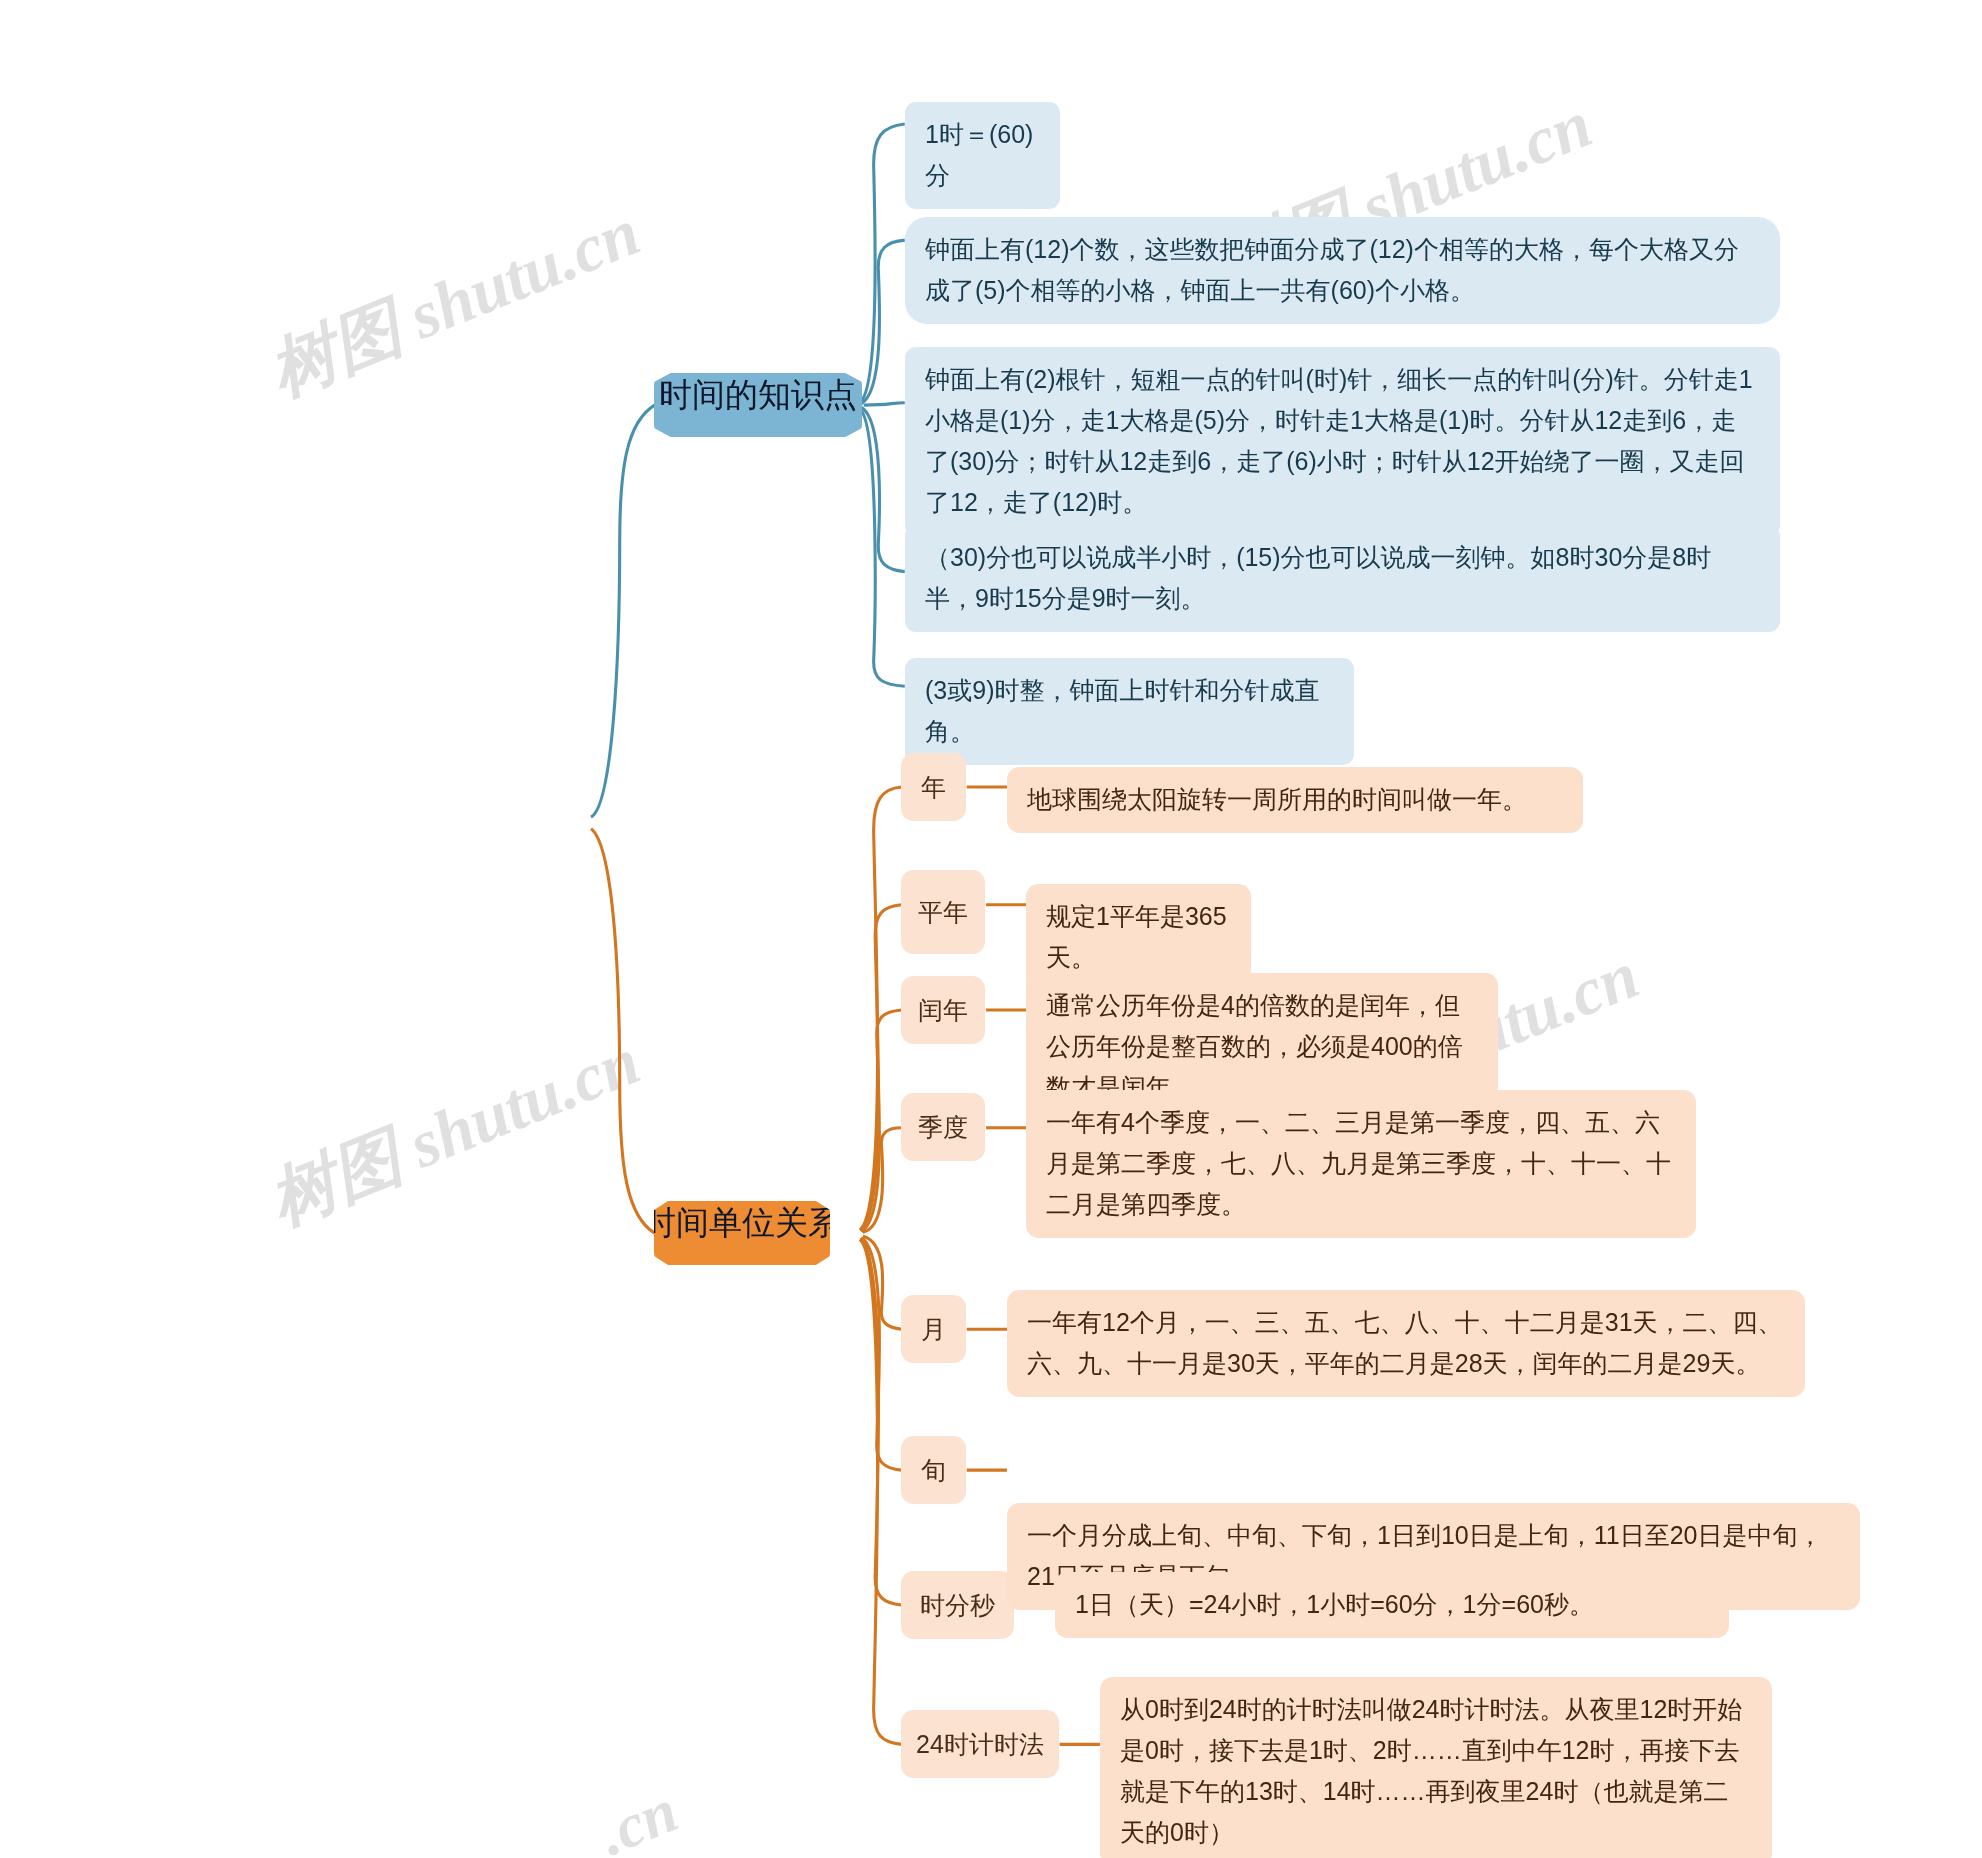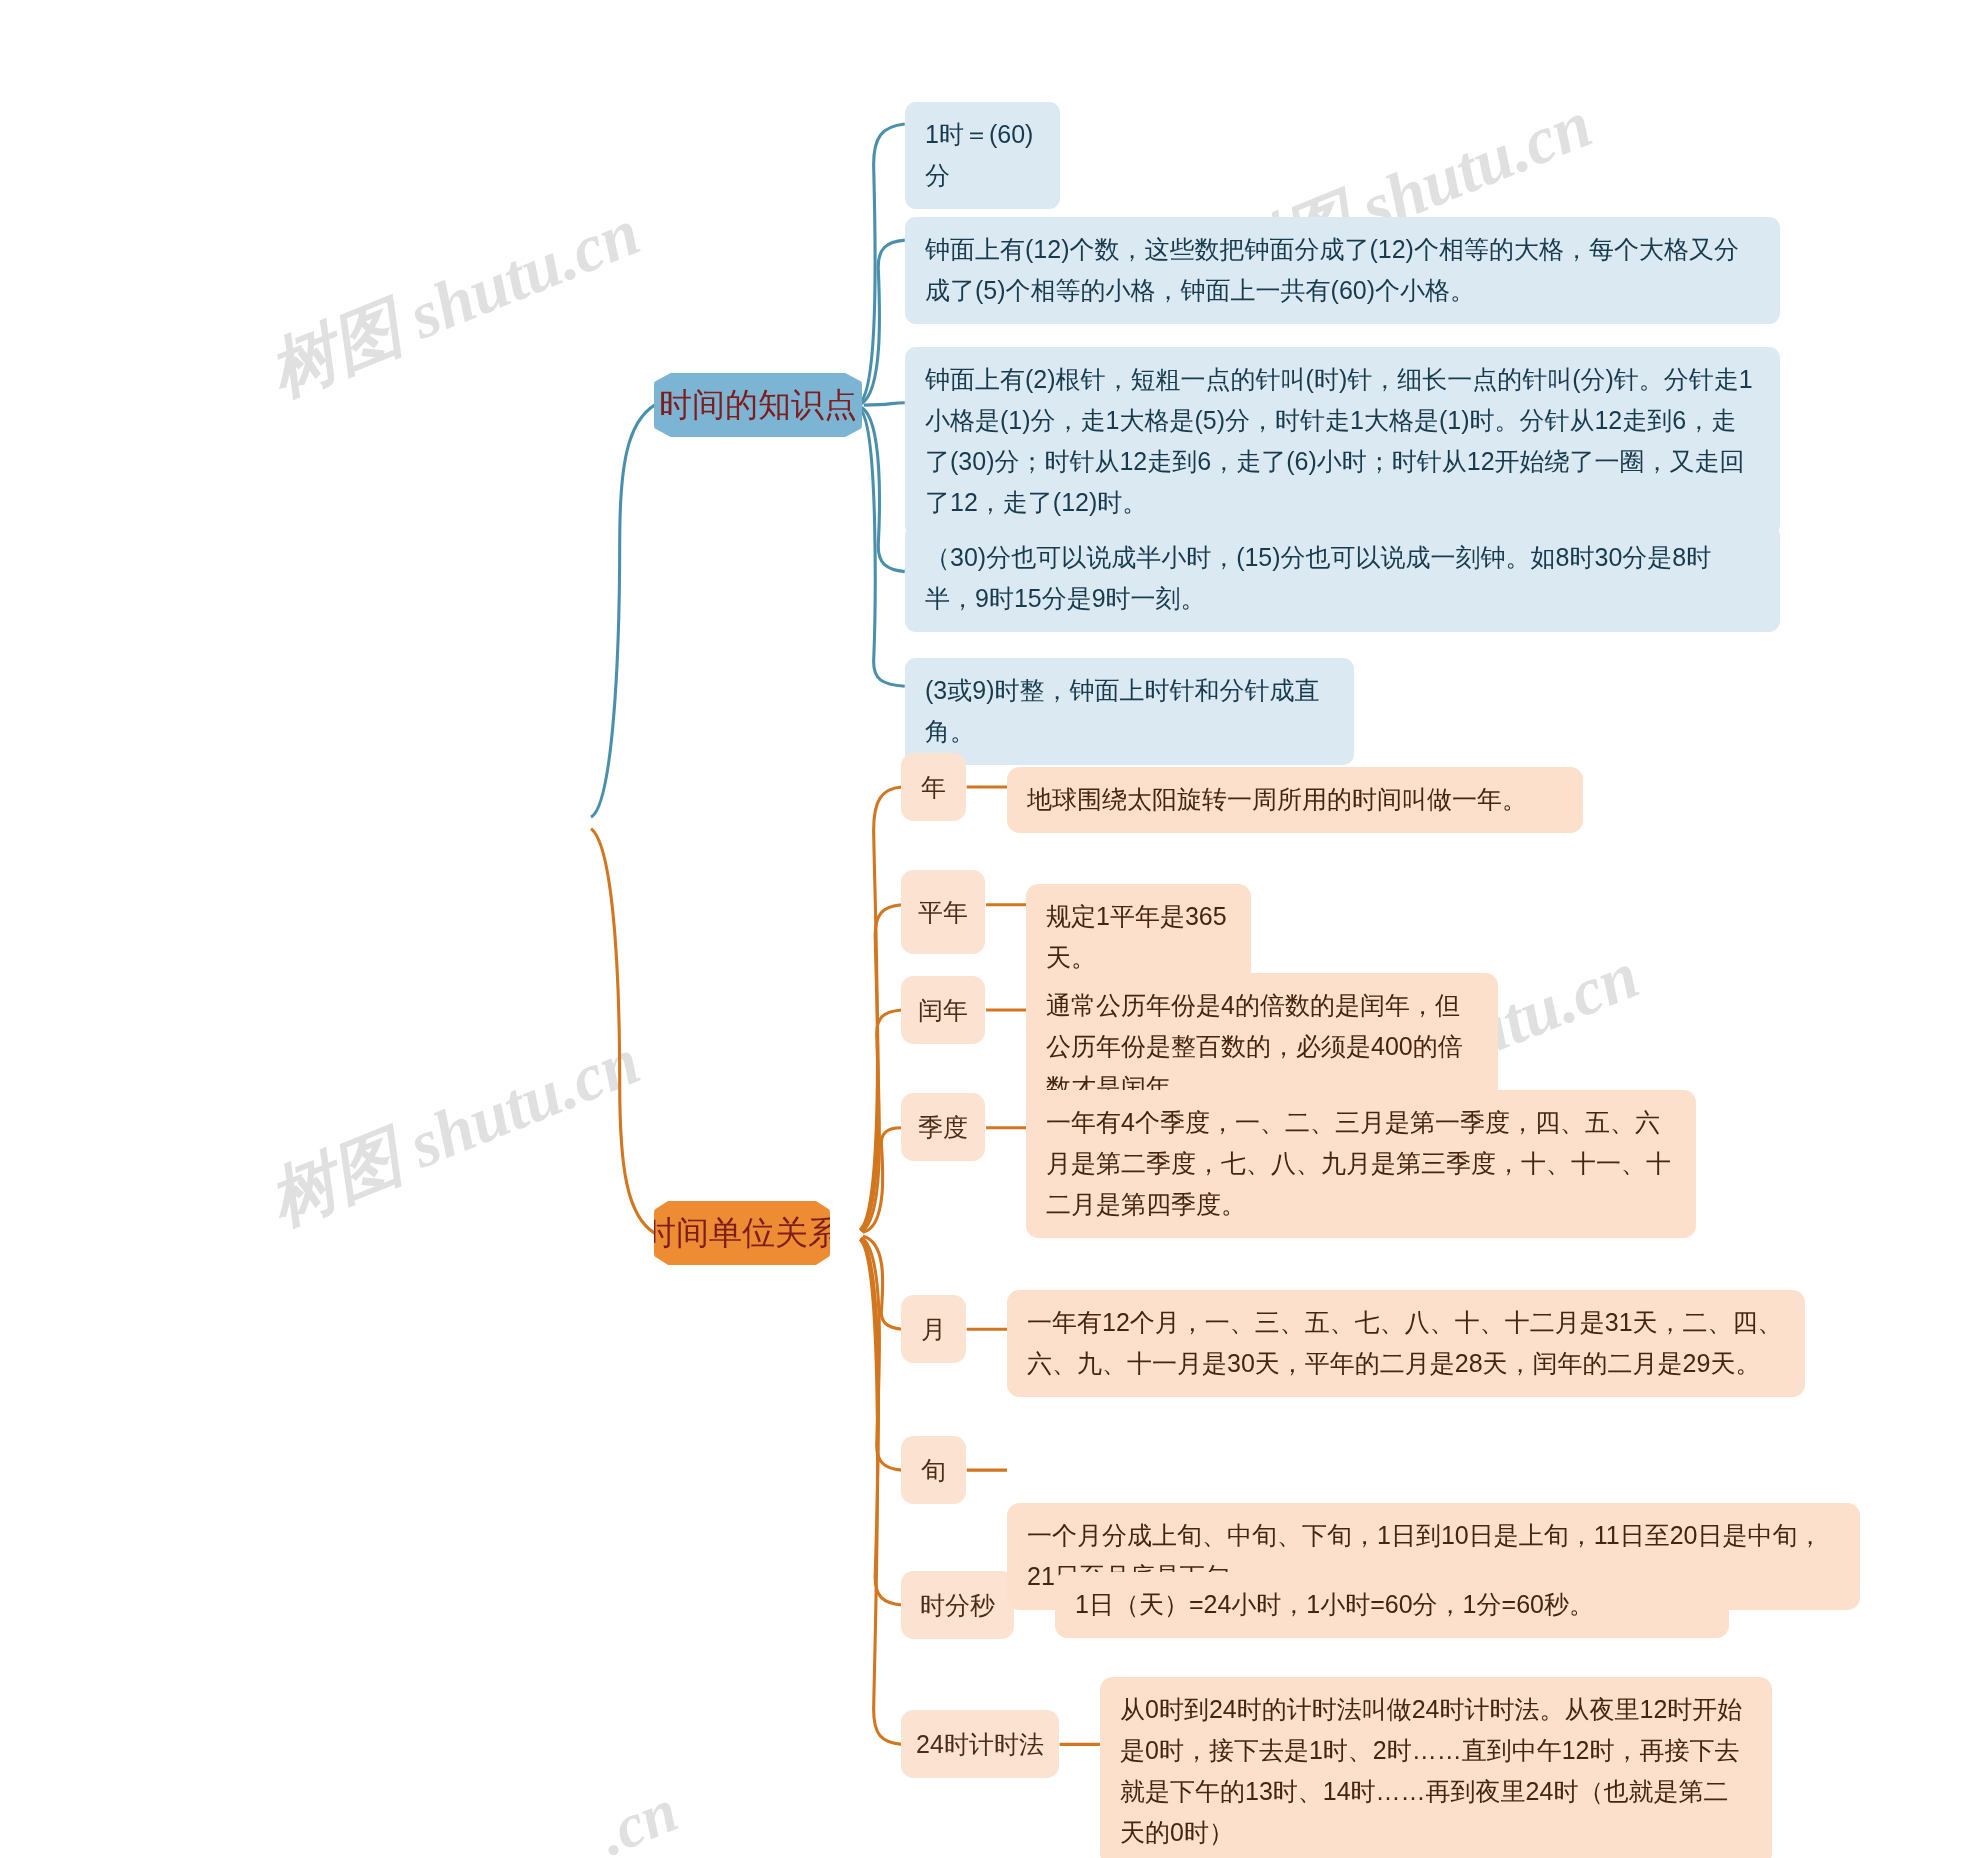--- a/index.html
+++ b/index.html
@@ -72,25 +72,24 @@
     font-size: 48px;
     letter-spacing: 1.5px;
     padding: 0 34px 0 42px;
     white-space: nowrap;
     clip-path: polygon(26px 0, 100% 0, calc(100% - 26px) 50%, 100% 100%, 26px 100%, 0 50%);
   }
 
   
   .branch {
     display: flex;
-    align-items: center;
     justify-content: center;
     font-size: 33px;
     white-space: nowrap;
-    color: #7f1d1d;
+    color: #0f172a;
     border-radius: 12.4px;
   }
   .branch-blue {
     background: #7cb4d4;
     clip-path: polygon(0 14%, 8% 0, 92% 0, 100% 14%, 100% 86%, 92% 100%, 8% 100%, 0 86%);
   }
   .branch-orange {
     background: #ed8c33;
     clip-path: polygon(0 14%, 8% 0, 92% 0, 100% 14%, 100% 86%, 92% 100%, 8% 100%, 0 86%);
   }
@@ -176,21 +175,21 @@
 
 
     <div class="node branch branch-blue" style="left:654px; top:373px; width:208px; height:64px;">
       <span>时间的知识点</span>
     </div>
 
     <div class="node leaf-blue" style="left:905px; top:102px; width:155px;">
       <span>1时＝(60)分</span>
     </div>
 
-    <div class="node leaf-blue" style="left:905px; top:217px; width:875px;">
+    <div class="node leaf-blue" style="left:905px; top:217px; width:875px;border-radius:22px;">
       <span>钟面上有(12)个数，这些数把钟面分成了(12)个相等的大格，每个大格又分成了(5)个相等的小格，钟面上一共有(60)个小格。</span>
     </div>
 
     <div class="node leaf-blue" style="left:905px; top:347px; width:875px;">
       <span>钟面上有(2)根针，短粗一点的针叫(时)针，细长一点的针叫(分)针。分针走1小格是(1)分，走1大格是(5)分，时针走1大格是(1)时。分针从12走到6，走了(30)分；时针从12走到6，走了(6)小时；时针从12开始绕了一圈，又走回了12，走了(12)时。</span>
     </div>
 
     <div class="node leaf-blue" style="left:905px; top:525px; width:875px;">
       <span>（30)分也可以说成半小时，(15)分也可以说成一刻钟。如8时30分是8时半，9时15分是9时一刻。</span>
     </div>

